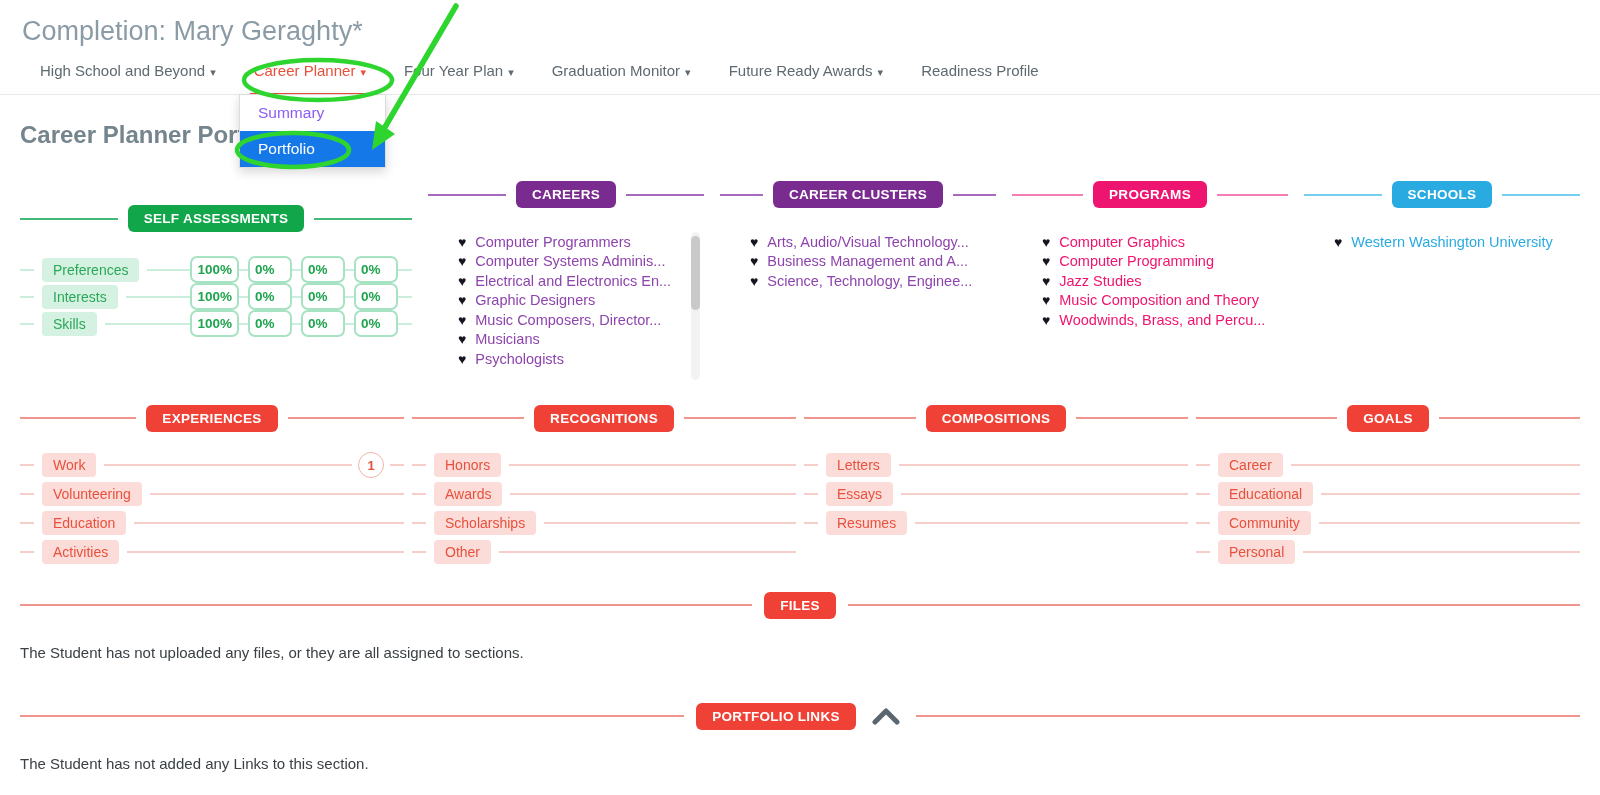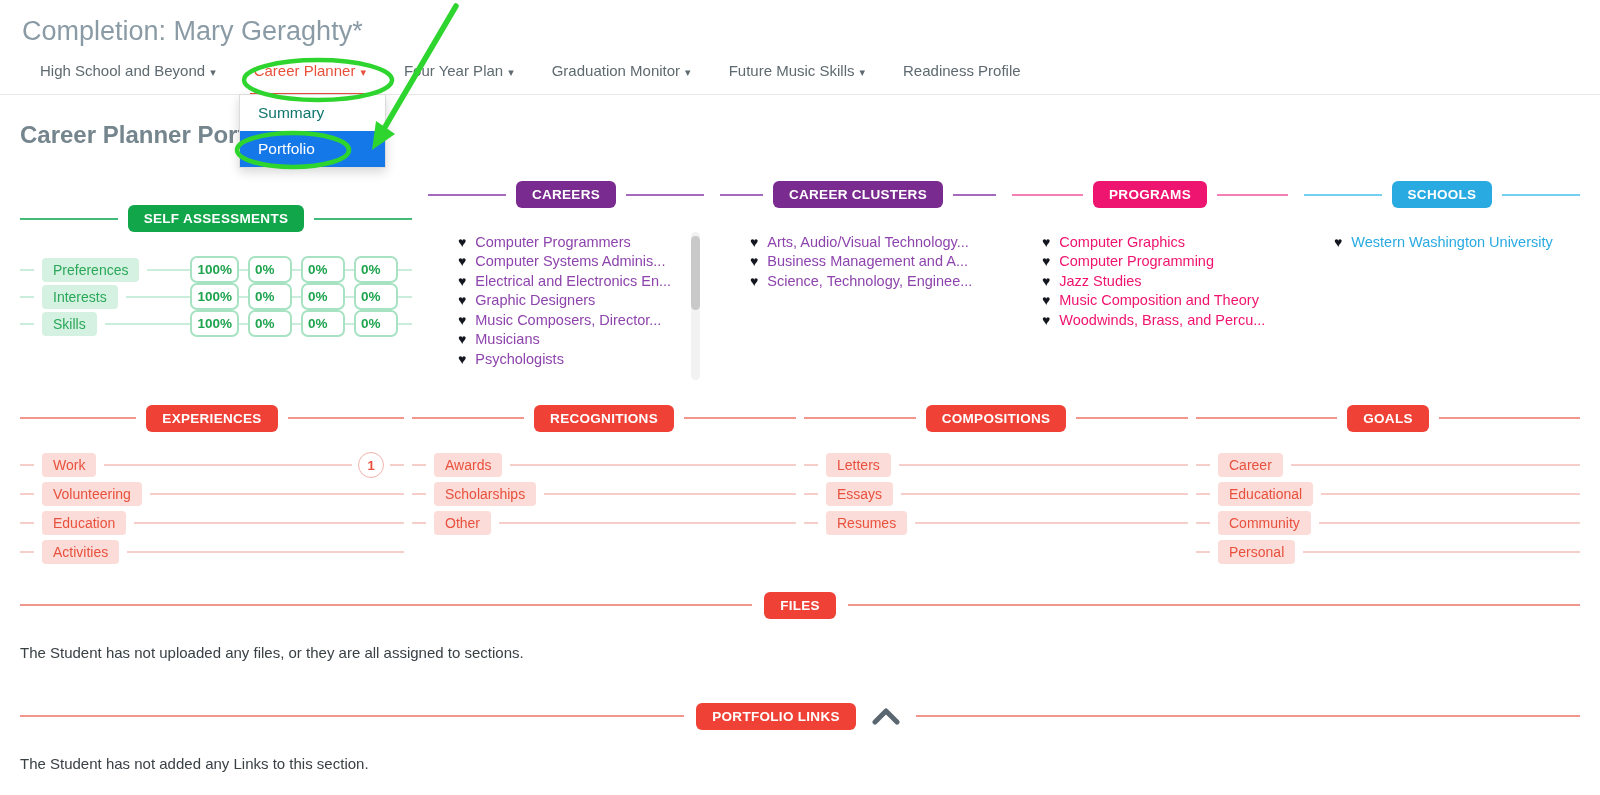--- a/index.html
+++ b/index.html
@@ -13,21 +13,21 @@
   .nav { margin-top:15px; padding-left:40px; display:flex; gap:38px;
     border-bottom:1px solid #E9E9E9; position:relative; }
   .nav-item { position:relative; padding-bottom:15px; font-size:15px; color:#5E6A70; cursor:pointer; white-space:nowrap; }
   .nav-item .caret { font-size:11px; margin-left:5px; color:inherit; }
   .nav-item.active { color:#E8503C; }
   .nav-item.active::after { content:""; position:absolute; left:-4px; right:-4px; bottom:-2px; height:3px; background:#E8503C; }
 
   
   .dropdown { position:absolute; top:100%; left:239px; width:147px; background:#fff;
     border:1px solid #DCDCDC; box-shadow:0 4px 10px rgba(0,0,0,.16); z-index:30; }
-  .dd-item { padding:9px 18px; font-size:15.5px; color:#0f766e; cursor:pointer; }
+  .dd-item { padding:9px 18px; font-size:15.5px; color:#8b5cf6; cursor:pointer; }
   .dd-item.selected { background:#1578E8; color:#fff; }
 
   .content { padding:0 20px; }
   .page-heading { margin-top:26px; font-size:24px; font-weight:bold; color:#75858D; }
 
   
   .sec-head { display:flex; align-items:center; gap:10px; }
   .hl { flex:1; height:2px; min-width:10px; }
   .hl.green{background:#43BA77}.hl.purple{background:#A569BD}.hl.pink{background:#F57FB4}
   .hl.cyan{background:#74CFF2}.hl.red{background:#F0968C}
@@ -90,21 +90,21 @@
 <body>
 
 <h1 class="page-title">Completion: Mary Geraghty*</h1>
 
 <nav class="nav">
 
   <div class="nav-item"><span>High School and Beyond</span><span class="caret">▾</span></div>
     <div class="nav-item active"><span>Career Planner</span><span class="caret">▾</span></div>
     <div class="nav-item"><span>Four Year Plan</span><span class="caret">▾</span></div>
     <div class="nav-item"><span>Graduation Monitor</span><span class="caret">▾</span></div>
-    <div class="nav-item"><span>Future Music Skills</span><span class="caret">▾</span></div>
+    <div class="nav-item"><span>Future Ready Awards</span><span class="caret">▾</span></div>
     <div class="nav-item"><span>Readiness Profile</span></div>
     <div class="dropdown">
 
   <div class="dd-item">Summary</div>
       <div class="dd-item selected">Portfolio</div>
     </div>
 </nav>
 
 <div class="content">
 
@@ -303,20 +303,25 @@
         </div>
     </div>
 
     <div class="col">
       <div class="sec-head">
         <div class="hl red"></div>
         <div class="badge red">RECOGNITIONS</div>
         <div class="hl red"></div>
       </div>
       <div class="red-rows">
+          <div class="r-row">
+            <div class="r-dash"></div>
+            <span class="r-pill">Honors</span>
+            <div class="r-fl"></div>
+          </div>
           <div class="r-row">
             <div class="r-dash"></div>
             <span class="r-pill">Awards</span>
             <div class="r-fl"></div>
           </div>
           <div class="r-row">
             <div class="r-dash"></div>
             <span class="r-pill">Scholarships</span>
             <div class="r-fl"></div>
           </div>

